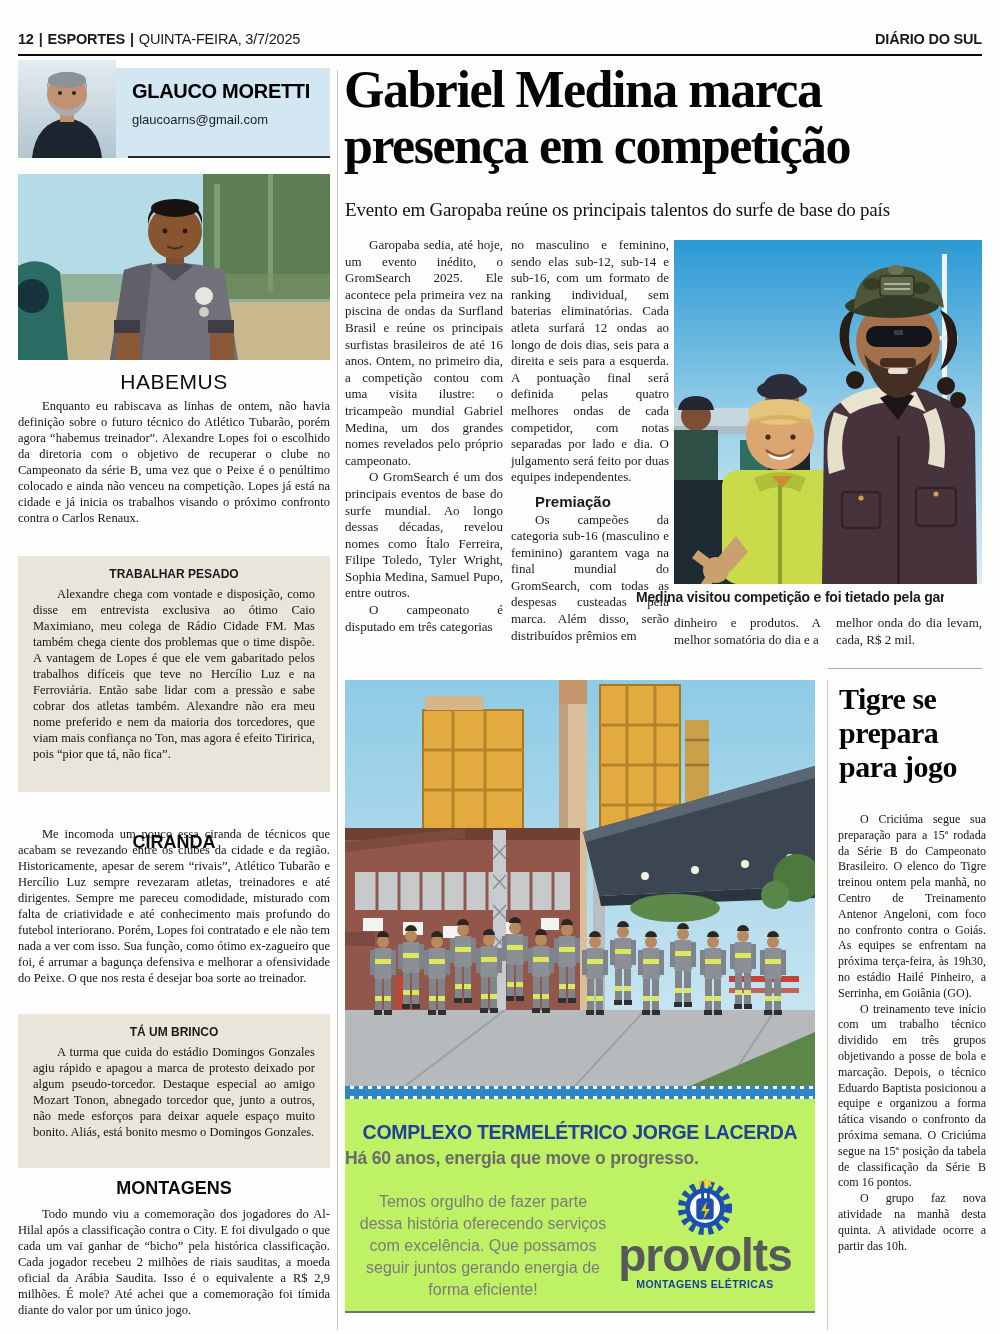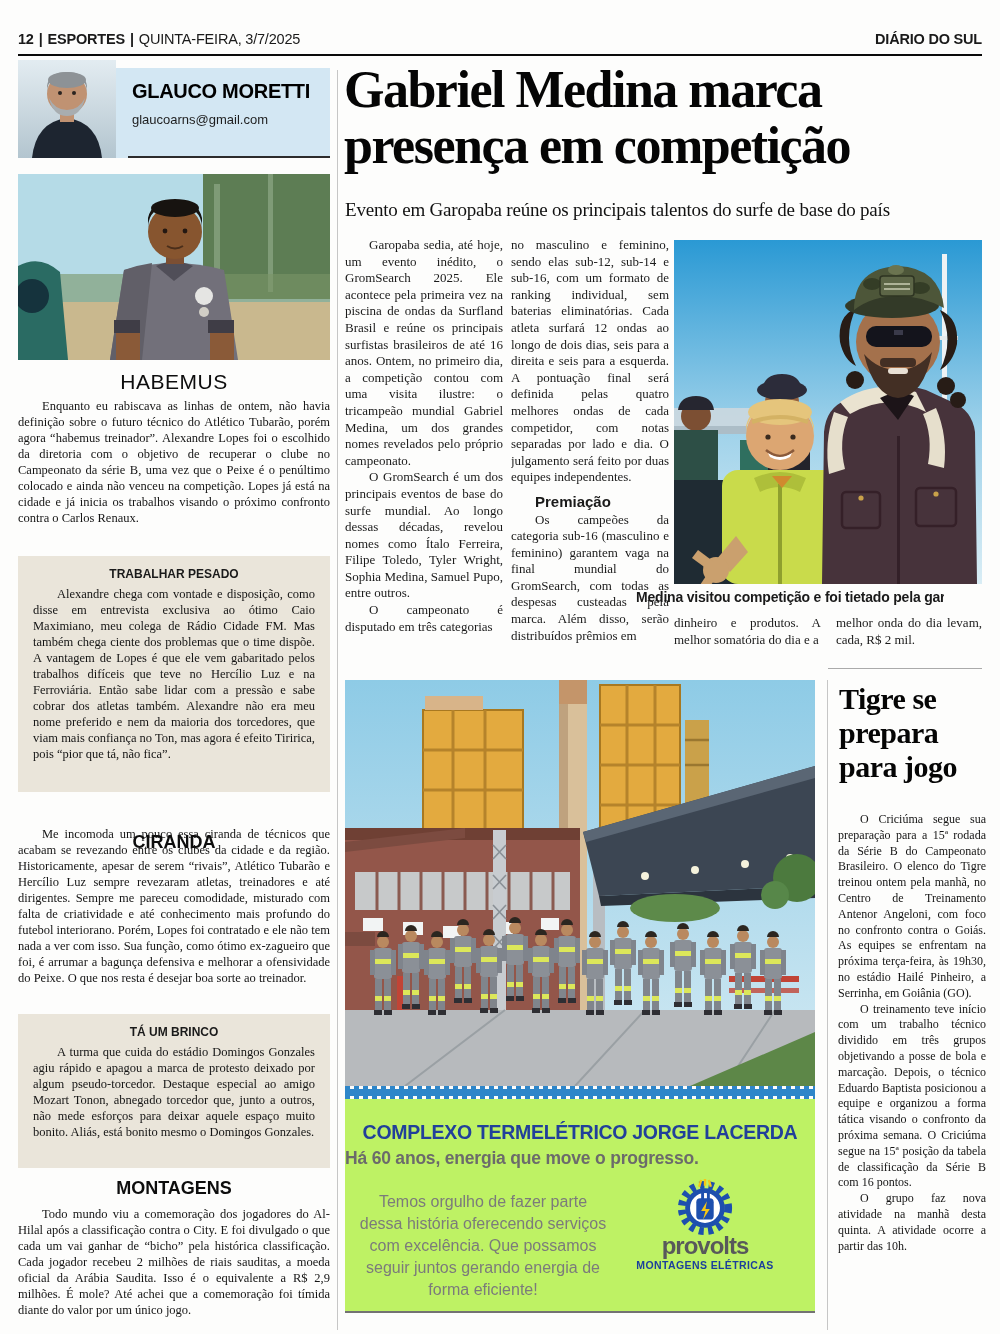--- a/index.html
+++ b/index.html
@@ -69,21 +69,21 @@
       linear-gradient(#2e86c9,#2e86c9) center/100% 7px no-repeat; }
   .ad-box { left:345px; top:1099px; width:470px; height:214px; background:#bef264;
             border-bottom:2px solid #737373; font-family:"Liberation Sans",sans-serif; }
   .ad-title { position:absolute; left:0; top:22px; width:100%; text-align:center; font-weight:700;
               font-size:19.5px; letter-spacing:-0.3px; color:#21409a; }
   .ad-tagline { position:absolute; left:0; top:49px; width:100%; text-align:left; font-weight:700;
                 font-size:17.5px; letter-spacing:-0.2px; color:#6b6b6b; }
   .ad-body { position:absolute; left:12px; top:92px; width:252px; text-align:center;
              font-size:16px; line-height:1.38; color:#7b7b7b; }
   .ad-logo { position:absolute; right:14px; top:80px; width:192px; text-align:center; }
-  .ad-brand { font-weight:700; font-size:24px; letter-spacing:-1px; color:#58595b; line-height:0.9;
+  .ad-brand { font-weight:700; font-size:46px; letter-spacing:-1px; color:#58595b; line-height:0.9;
               margin-top:-6px; }
   .ad-brand-sub { font-weight:700; font-size:10.5px; letter-spacing:0.4px; color:#1b3f9b; margin-top:2px; }
 
   
   .tigre-headline { left:839px; top:682px; width:150px; font-weight:700; font-size:30px;
                     line-height:1.13; letter-spacing:-0.5px; color:#050505; }
   .tigre-body { left:838px; top:812px; width:148px; height:522px; overflow:hidden;
                 font-size:12px; line-height:15.8px; text-align:justify; }
   .tigre-body p { text-indent:22px; }
 </style>

